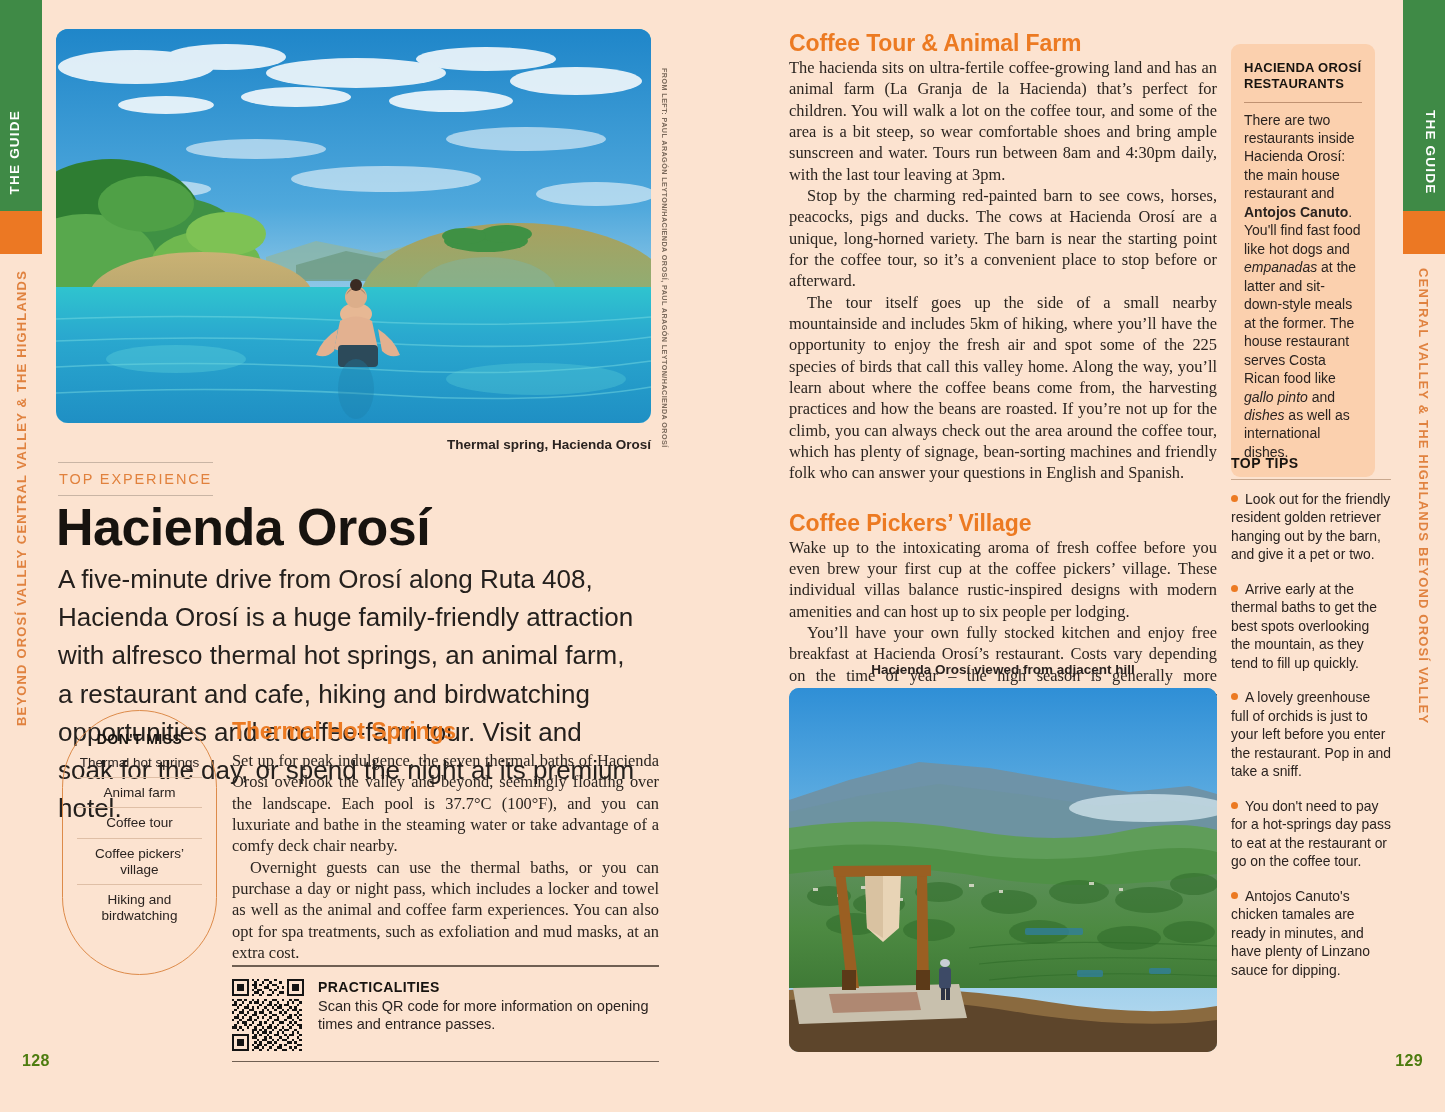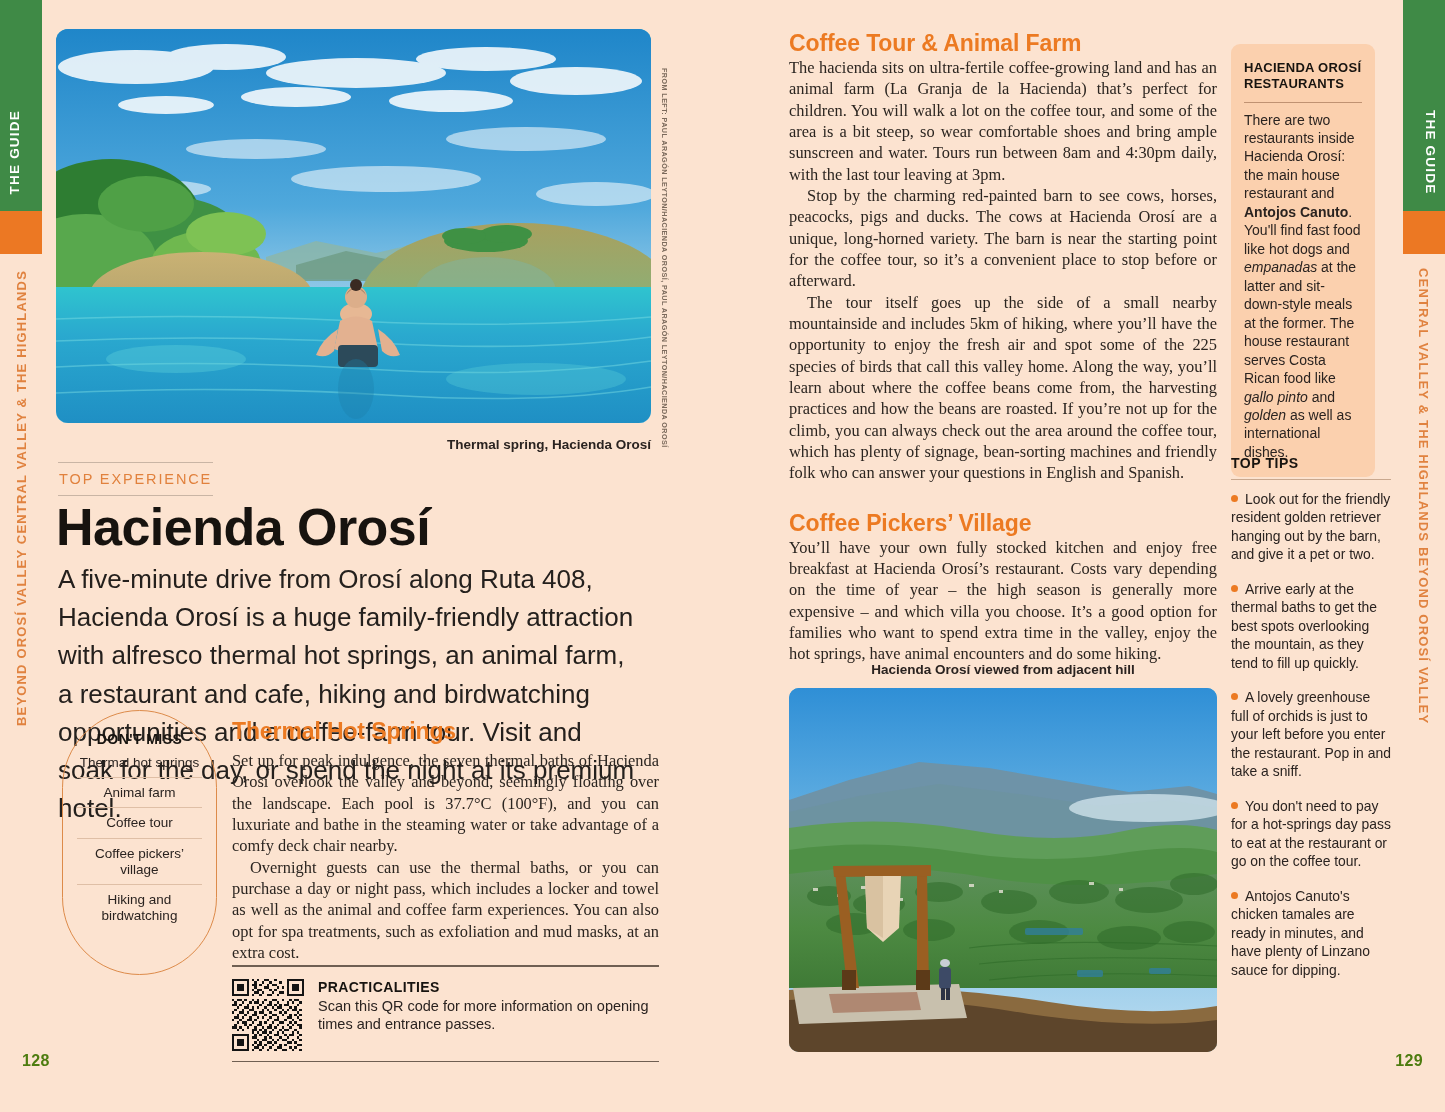--- a/index.html
+++ b/index.html
@@ -594,20 +594,21 @@
   <div class="right-col">
     <h2 class="sec-h-orange">Coffee Tour &amp; Animal Farm</h2>
     <div class="serif-body">
       <p>The hacienda sits on ultra-fertile coffee-growing land and has an animal farm (La Granja de la Hacienda) that’s perfect for children. You will walk a lot on the coffee tour, and some of the area is a bit steep, so wear comfortable shoes and bring ample sunscreen and water. Tours run between 8am and 4:30pm daily, with the last tour leaving at 3pm.</p>
       <p>Stop by the charming red-painted barn to see cows, horses, peacocks, pigs and ducks. The cows at Hacienda Orosí are a unique, long-horned variety. The barn is near the starting point for the coffee tour, so it’s a convenient place to stop before or afterward.</p>
       <p>The tour itself goes up the side of a small nearby mountainside and includes 5km of hiking, where you’ll have the opportunity to enjoy the fresh air and spot some of the 225 species of birds that call this valley home. Along the way, you’ll learn about where the coffee beans come from, the harvesting practices and how the beans are roasted. If you’re not up for the climb, you can always check out the area around the coffee tour, which has plenty of signage, bean-sorting machines and friendly folk who can answer your questions in English and Spanish.</p>
     </div>
     <div class="sec-gap"></div>
     <h2 class="sec-h-orange">Coffee Pickers’ Village</h2>
     <div class="serif-body">
+      <p>Wake up to the intoxicating aroma of fresh coffee before you even brew your first cup at the coffee pickers’ village. These individual villas balance rustic-inspired designs with modern amenities and can host up to six people per lodging.</p>
       <p>You’ll have your own fully stocked kitchen and enjoy free breakfast at Hacienda Orosí’s restaurant. Costs vary depending on the time of year – the high season is generally more expensive – and which villa you choose. It’s a good option for families who want to spend extra time in the valley, enjoy the hot springs, have animal encounters and do some hiking.</p>
     </div>
   </div>
 
   <div class="right-caption">Hacienda Orosí viewed from adjacent hill</div>
 
   <div class="right-photo">
     <svg viewBox="0 0 428 364" preserveAspectRatio="none" aria-hidden="true">
       <defs>
         <linearGradient id="sky2" x1="0" y1="0" x2="0" y2="1">
@@ -696,21 +697,21 @@
         <rect x="157" y="300" width="4" height="12" fill="#2b3244"></rect>
       </g>
     </svg>
   </div>
 
   <div class="folio folio-right">129</div>
 
   <div class="side-box">
     <div class="side-box-title">HACIENDA OROSÍ RESTAURANTS</div>
     <div class="side-rule"></div>
-    <div class="side-text">There are two restaurants inside Hacienda Orosí: the main house restaurant and <b>Antojos Canuto</b>. You'll find fast food like hot dogs and <i>empanadas</i> at the latter and sit-down-style meals at the former. The house restaurant serves Costa Rican food like <i>gallo pinto</i> and <i>golden</i> as well as international dishes.</div>
+    <div class="side-text">There are two restaurants inside Hacienda Orosí: the main house restaurant and <b>Antojos Canuto</b>. You'll find fast food like hot dogs and <i>empanadas</i> at the latter and sit-down-style meals at the former. The house restaurant serves Costa Rican food like <i>gallo pinto</i> and <i>dishes</i> as well as international dishes.</div>
   </div>
 
   <div class="tips">
     <div class="tips-title">TOP TIPS</div>
     <div class="tips-rule"></div>
     <div class="tip"><span class="dot"></span><span>Look out for the friendly resident golden retriever hanging out by the barn, and give it a pet or two.</span></div>
     <div class="tip"><span class="dot"></span><span>Arrive early at the thermal baths to get the best spots overlooking the mountain, as they tend to fill up quickly.</span></div>
     <div class="tip"><span class="dot"></span><span>A lovely greenhouse full of orchids is just to your left before you enter the restaurant. Pop in and take a sniff.</span></div>
     <div class="tip"><span class="dot"></span><span>You don't need to pay for a hot-springs day pass to eat at the restaurant or go on the coffee tour.</span></div>
     <div class="tip"><span class="dot"></span><span>Antojos Canuto's chicken tamales are ready in minutes, and have plenty of Linzano sauce for dipping.</span></div>

